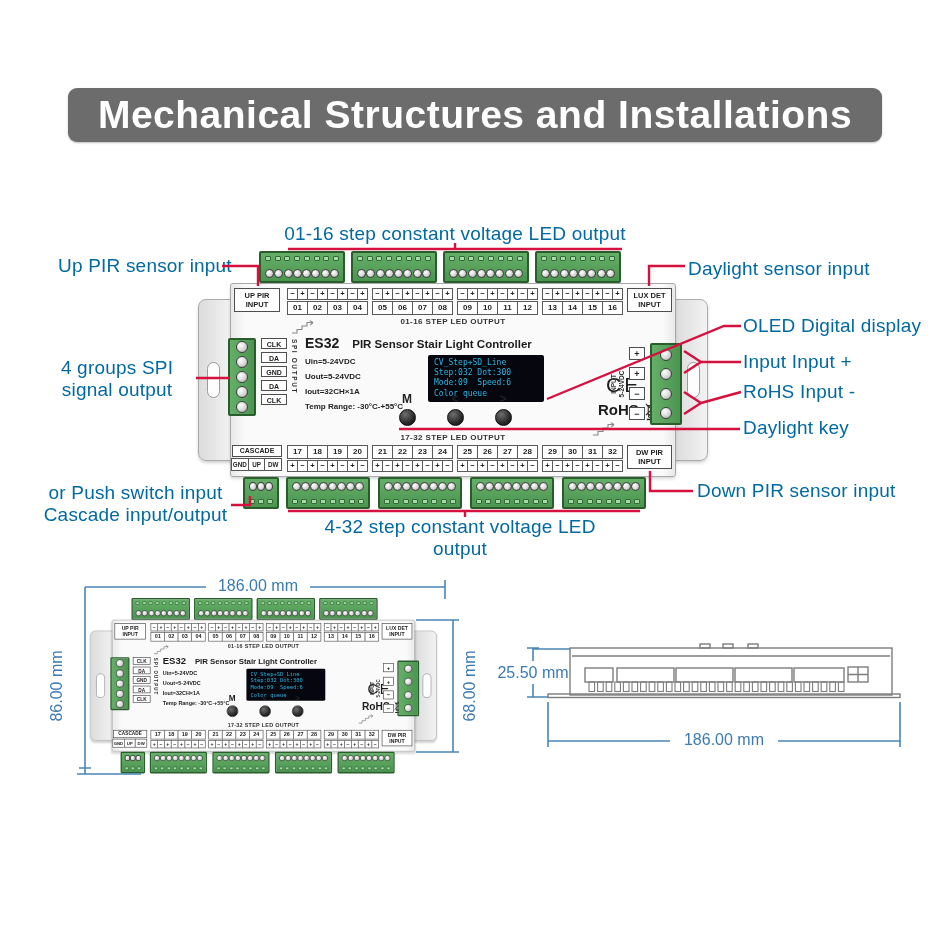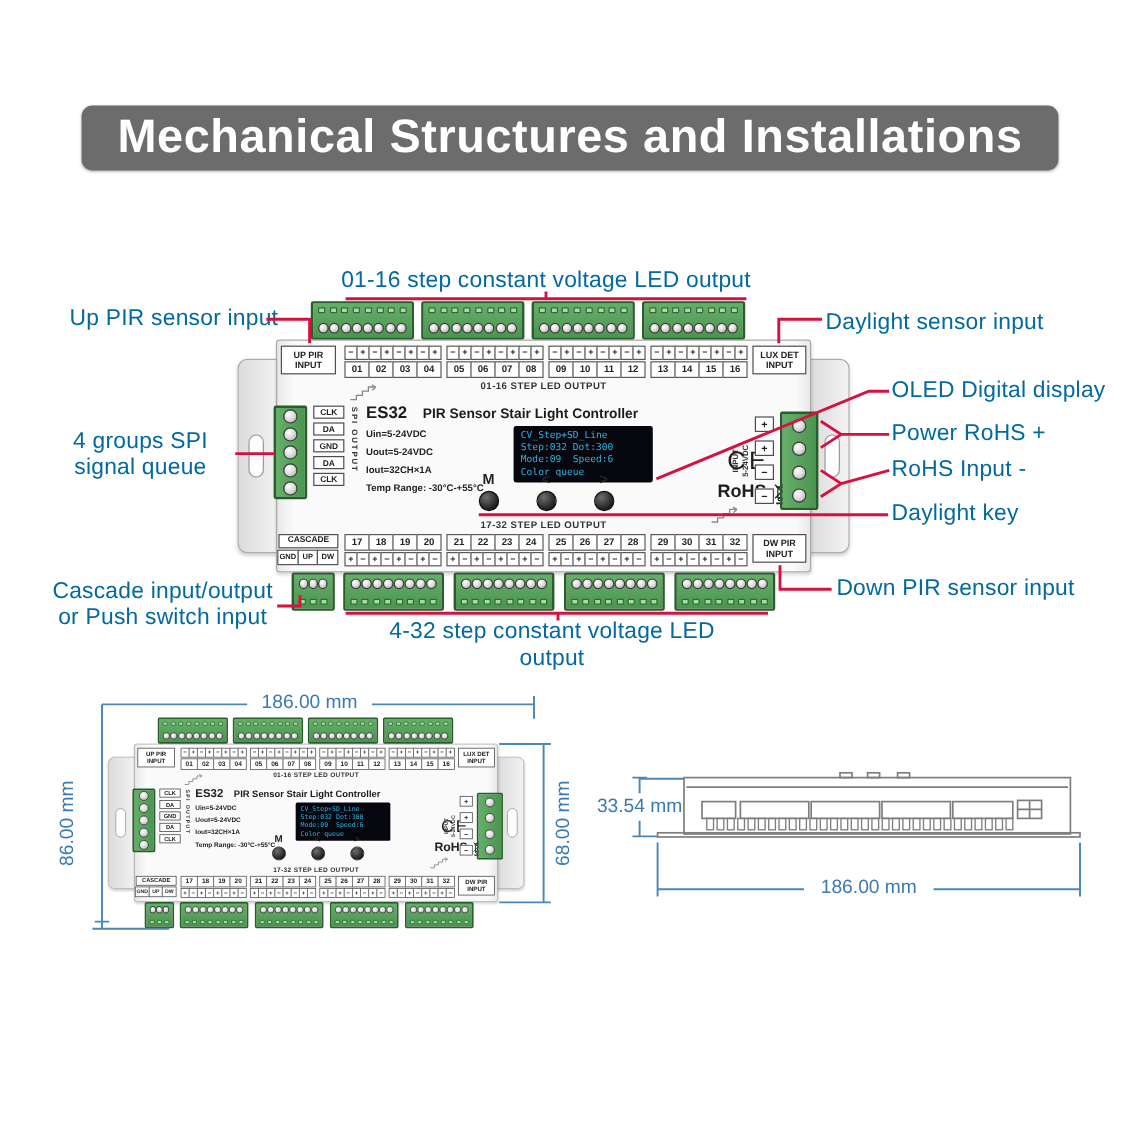--- a/index.html
+++ b/index.html
@@ -133,38 +133,38 @@
 <div id="stage">
 
   <div class="banner">
     <span>Mechanical Structures and Installations</span>
   </div>
 
   <div class="callout center" style="left:280px;top:223px;width:350px;">01-16 step constant voltage LED output</div>
   <div class="callout" style="left:58px;top:255px;">Up PIR sensor input</div>
   <div class="callout" style="left:688px;top:258px;">Daylight sensor input</div>
   <div class="callout" style="left:743px;top:315px;">OLED Digital display</div>
-  <div class="callout" style="left:743px;top:351px;">Power RoHS +</div>
+  <div class="callout" style="left:743px;top:351px;">Input Input +</div>
   <div class="callout" style="left:743px;top:381px;">RoHS Input -</div>
   <div class="callout" style="left:743px;top:417px;">Daylight key</div>
   <div class="callout center two-line" style="left:42px;top:357px;width:150px;">
     <div>4 groups SPI</div>
-    <div>signal queue</div>
+    <div>signal output</div>
   </div>
   <div class="callout center two-line" style="left:38px;top:482px;width:195px;">
+    <div>or Push switch input</div>
     <div>Cascade input/output</div>
-    <div>or Push switch input</div>
   </div>
   <div class="callout" style="left:697px;top:480px;">Down PIR sensor input</div>
   <div class="callout center" style="left:295px;top:516px;width:330px;">4-32 step constant voltage LED output</div>
 
   <div class="dim" style="left:208px;top:577px;width:100px;">186.00 mm</div>
   <div class="dim rot" style="left:19px;top:677px;width:76px;">86.00 mm</div>
   <div class="dim rot" style="left:432px;top:677px;width:76px;">68.00 mm</div>
-  <div class="dim" style="left:492px;top:664px;width:82px;">33.54 mm</div>
+  <div class="dim" style="left:492px;top:664px;width:82px;">25.50 mm</div>
   <div class="dim" style="left:674px;top:731px;width:100px;">186.00 mm</div>
 
 
   <div id="main-device-slot">
   <div class="device">
     <div class="ear left">
       <div class="ear-hole"></div>
     </div>
     <div class="ear right">
       <div class="ear-hole"></div>

